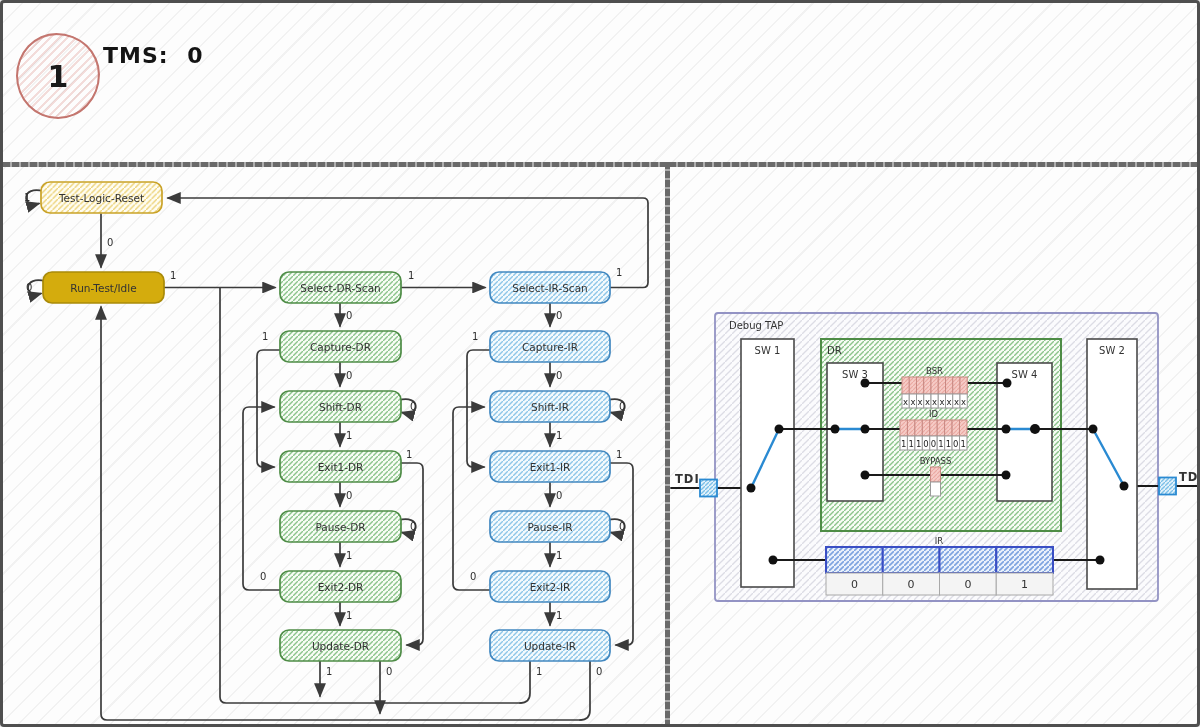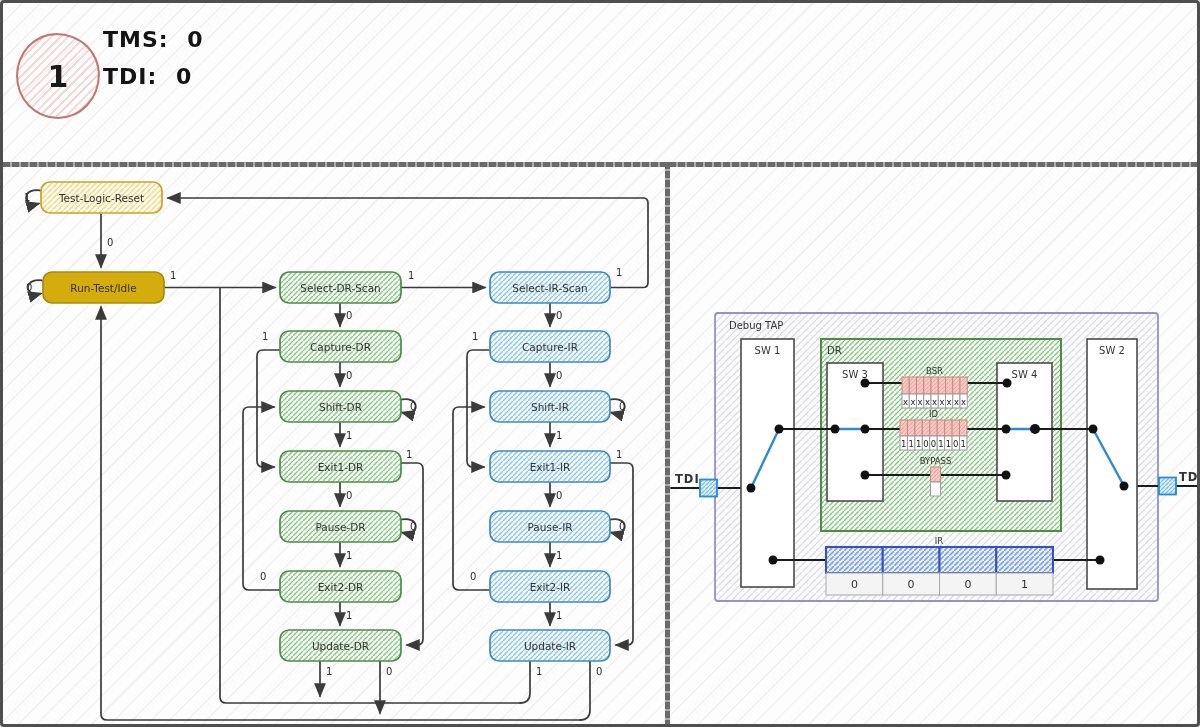--- a/index.html
+++ b/index.html
@@ -14,21 +14,21 @@
     background-image:repeating-linear-gradient(90deg, transparent 0 7px, rgba(255,255,255,.45) 7px 9px);}
   .vsep{position:absolute;left:662px;top:159px;width:5px;bottom:0;background:#6a6a6a;
     background-image:repeating-linear-gradient(180deg, transparent 0 7px, rgba(255,255,255,.45) 7px 9px);}
   .hud-circle{position:absolute;left:13px;top:30px;width:80px;height:82px;
     border:2px solid #c4766f;border-radius:48% 52% 50% 50%/50% 48% 52% 50%;
     background-image:repeating-linear-gradient(135deg, rgba(217,136,128,.28) 0 2px, transparent 2px 6px);
     display:flex;align-items:center;justify-content:center;}
   .hud-circle::before{content:"";position:absolute;inset:-1px;border:1px solid rgba(196,118,111,.6);
     border-radius:52% 48% 50% 50%/48% 52% 50% 50%;transform:rotate(3deg);}
   .hud-step{font-size:30px;font-weight:bold;color:#1a1a1a;}
-  .hud-lines{position:absolute;left:100px;top:22px;}
+  .hud-lines{position:absolute;left:100px;top:38px;}
   .sig{height:37px;line-height:30px;font-size:22px;font-weight:bold;color:#141414;letter-spacing:1px;}
   .sig span{display:inline-block;}
   .sig .val{margin-left:10px;}
   svg{position:absolute;overflow:visible;}
   svg text{font-family:"DejaVu Sans",sans-serif;fill:#333;}
   .state-label{font-size:10.5px;}
   .edge-label{font-size:10px;fill:#2e2e2e;}
   .edge{fill:none;stroke:#3b3b3b;stroke-width:1.7;stroke-linejoin:round;stroke-linecap:round;}
   .wire{fill:none;stroke:#1a1a1a;stroke-width:1.8;stroke-linecap:round;}
   .wire-blue{fill:none;stroke:#2a8ad2;stroke-width:2.4;stroke-linecap:round;}
@@ -41,24 +41,20 @@
 
 <div class="canvas">
 
   <div class="hud">
     <div class="hud-circle">
       <span class="hud-step">1</span>
     </div>
     <div class="hud-lines">
       <div class="sig">
         <span>TMS:</span>
-        <span class="val">0</span>
-      </div>
-      <div class="sig">
-        <span>TDI:</span>
         <span class="val">0</span>
       </div>
     </div>
   </div>
   <div class="hud-border-stitch"></div>
   <div class="vsep"></div>
 
   <svg style="left:0;top:163px;" width="663" height="564" viewBox="0 0 663 564">
     <defs>
       <marker id="arr" markerWidth="9" markerHeight="7" refX="7.5" refY="3.5" orient="auto">

